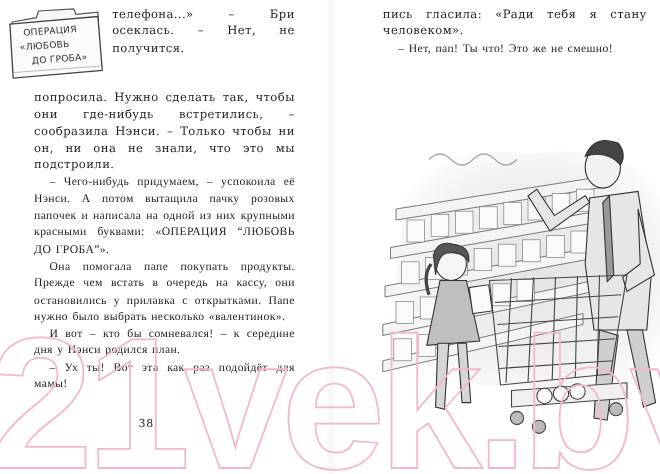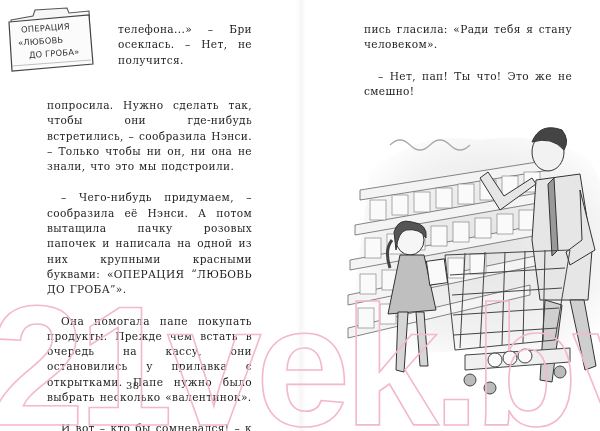--- a/index.html
+++ b/index.html
@@ -15,22 +15,22 @@
       background: linear-gradient(90deg, rgba(0,0,0,0) 0%, rgba(0,0,0,0.035) 50%, rgba(0,0,0,0) 100%);
     }
     .page { position: absolute; top: 0; height: 431px; }
     .page-left { left: 0; width: 300px; }
     .page-right { left: 300px; width: 300px; }
 
     .text-block {
       position: absolute; font-size: 10.6px; line-height: 15.3px;
       text-align: justify; letter-spacing: 0.35px; word-spacing: 1px;
     }
-    .text-block p { margin: 16px; }
-    .indent { text-indent: 14px; }
+    .text-block p { margin: 0; }
+    .indent { text-indent: 14px; font-family: Liberation Serif, serif; }
     .left-top { left: 102px; top: 6px; width: 166px; }
     .left-main { left: 31px; top: 82px; width: 237px; }
     .page-right .text-block { left: 48px; top: 6px; width: 240px; }
 
     .page-number {
       position: absolute; left: 126px; top: 380px; font-size: 10px; letter-spacing: 0.5px;
     }
 
     
     .folder-label {
@@ -79,21 +79,21 @@
         <div class="l3">ДО ГРОБА»</div>
       </div>
     </div>
 
     <div class="text-block left-top">
       <p>телефона...» – Бри осеклась. – Нет, не получится.</p>
     </div>
 
     <div class="text-block left-main">
       <p>попросила. Нужно сделать так, чтобы они где-нибудь встретились, – сообразила Нэнси. – Только чтобы ни он, ни она не знали, что это мы подстроили.</p>
-      <p class="indent">– Чего-нибудь придумаем, – сообразила её Нэнси. А потом вытащила пачку розовых папочек и написала на одной из них крупными красными буквами: «ОПЕРАЦИЯ “ЛЮБОВЬ ДО ГРОБА”».</p>
+      <p class="indent">– Чего-нибудь придумаем, – успокоила её Нэнси. А потом вытащила пачку розовых папочек и написала на одной из них крупными красными буквами: «ОПЕРАЦИЯ “ЛЮБОВЬ ДО ГРОБА”».</p>
       <p class="indent">Она помогала папе покупать продукты. Прежде чем встать в очередь на кассу, они остановились у прилавка с открытками. Папе нужно было выбрать несколько «валентинок».</p>
       <p class="indent">И вот – кто бы сомневался! – к середине дня у Нэнси родился план.</p>
       <p class="indent">– Ух ты! Вот эта как раз подойдёт для мамы!</p>
 
     </div>
 
     <div class="page-number">38</div>
   </div>
 
   <div class="page page-right">

